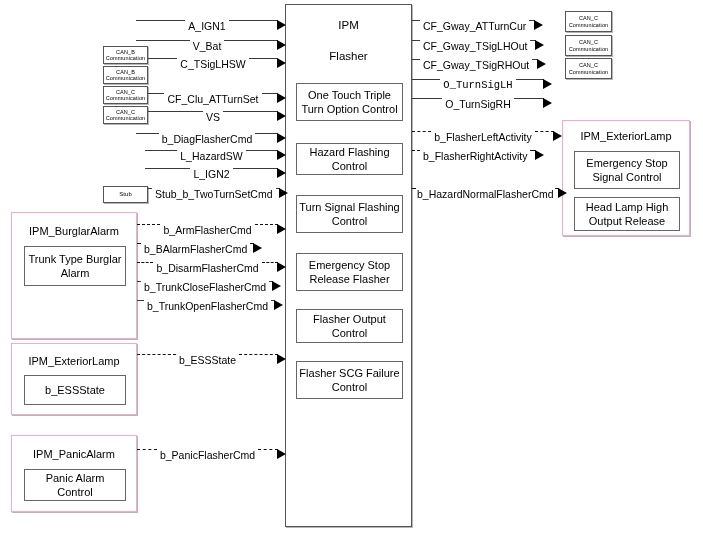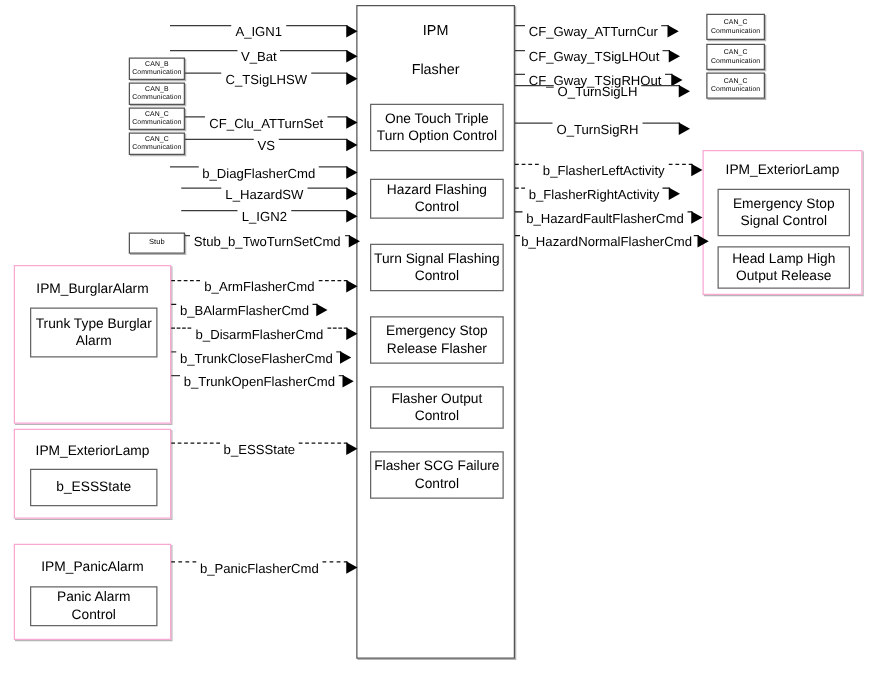--- a/index.html
+++ b/index.html
@@ -295,21 +295,21 @@
     <span class="head"></span>
   </div>
 
   <div class="sig" style="left:412px;top:59px;width:152px;">
     <span class="ln" style="max-width:8px;"></span>
     <span class="lbl">CF_Gway_TSigRHOut</span>
     <span class="ln" style="max-width:6px;"></span>
     <span class="head"></span>
   </div>
 
-  <div class="sig" style="left:412px;top:68px;width:140px;">
+  <div class="sig" style="left:412px;top:79px;width:140px;font-family:Liberation Mono, monospace;">
     <span class="ln"></span>
     <span class="lbl">O_TurnSigLH</span>
     <span class="ln"></span>
     <span class="head"></span>
   </div>
 
   <div class="sig" style="left:412px;top:98px;width:140px;">
     <span class="ln"></span>
     <span class="lbl">O_TurnSigRH</span>
     <span class="ln"></span>
@@ -323,26 +323,20 @@
     <span class="head"></span>
   </div>
 
   <div class="sig dash" style="left:412px;top:150px;width:150px;">
     <span class="ln" style="max-width:8px;"></span>
     <span class="lbl">b_FlasherRightActivity</span>
     <span class="ln" style="max-width:6px;"></span>
     <span class="head"></span>
   </div>
 
-  <div class="sig dash" style="left:412px;top:169px;width:150px;">
-    <span class="ln" style="max-width:6px;"></span>
-    <span class="lbl">b_HazardFaultFlasherCmd</span>
-    <span class="ln" style="max-width:4px;"></span>
-    <span class="head"></span>
-  </div>
 
   <div class="sig dash" style="left:412px;top:188px;width:150px;">
     <span class="ln" style="max-width:3px;"></span>
     <span class="lbl" style="padding:0 1px;">b_HazardNormalFlasherCmd</span>
     <span class="ln" style="max-width:2px;"></span>
     <span class="head"></span>
   </div>
 
 </div>
 

